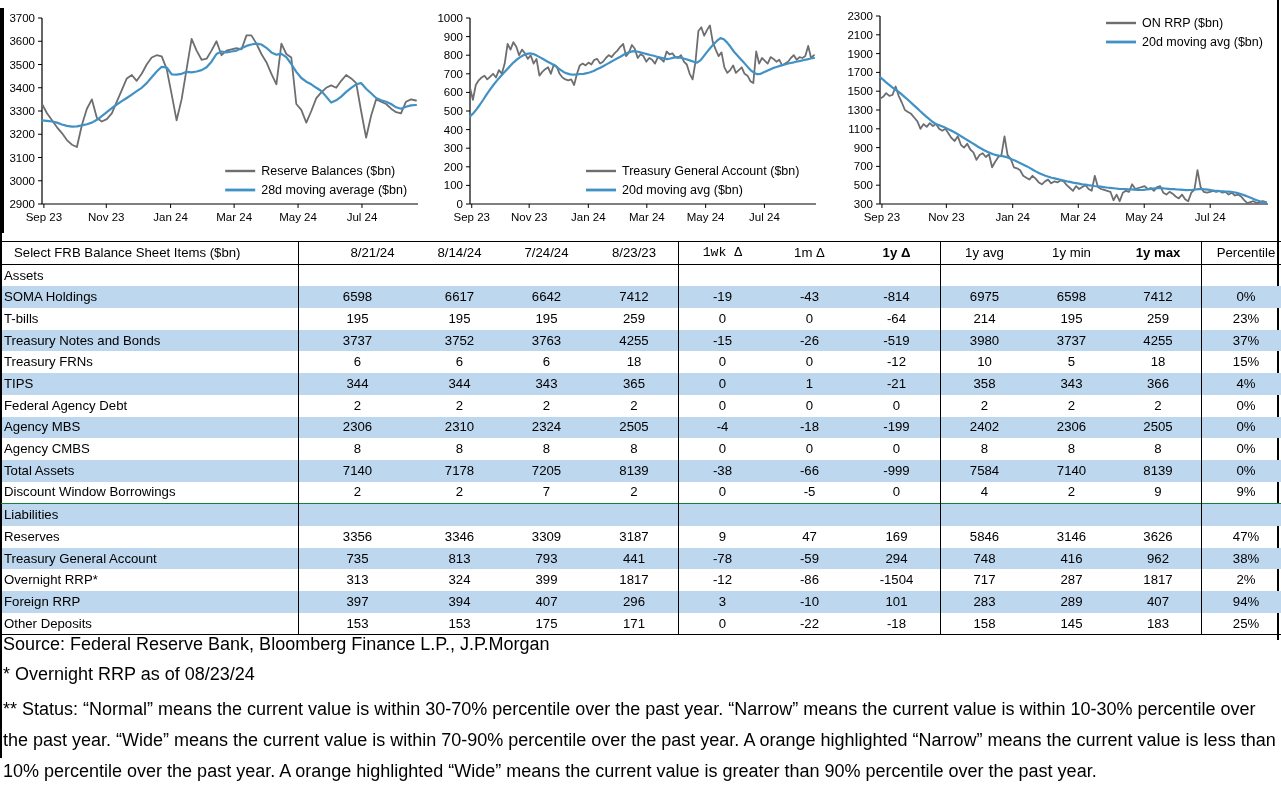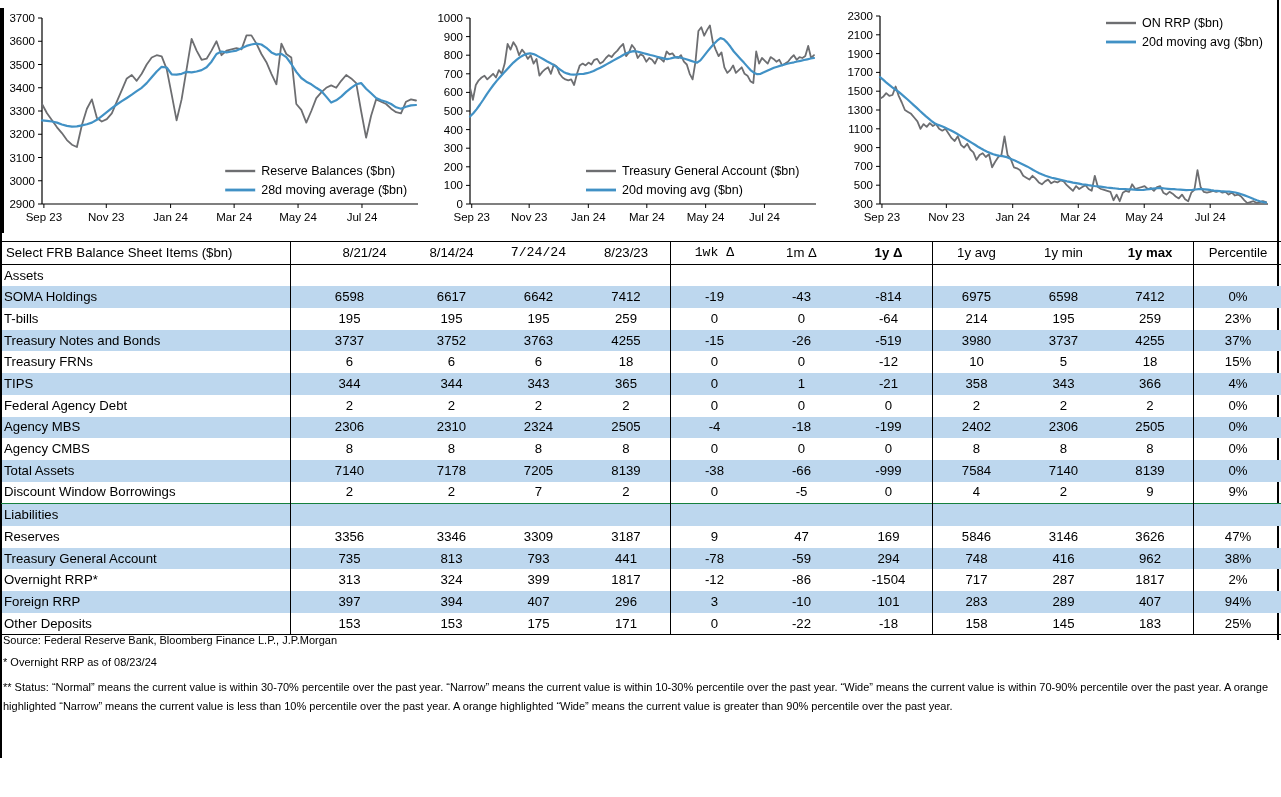--- a/index.html
+++ b/index.html
@@ -15,21 +15,21 @@
   table.bs thead th{border-bottom:1.5px solid #000;}
   td.num,th.num{text-align:center;}
   td.lbl,th.lbl{text-align:left;}
   .ind0{padding-left:4px;font-weight:bold;}
   .ind1{padding-left:10px;}
   .ind2{padding-left:18px;}
   .gb{border-left:1px solid #000;}
   tr.shaded td{background:#BDD7EE;}
   td.orange{background:#FFC000 !important;}
   tr.liab-top td{border-top:1px solid #15803d;}
-  .footnotes{position:absolute;left:3px;top:634px;width:1274px;font-size:11px;line-height:1.18;}
+  .footnotes{position:absolute;left:3px;top:634px;width:1274px;font-size:18px;line-height:1.18;}
   .footnotes .fline{margin-bottom:9px;}
   .footnotes .fpara{line-height:1.7;}
 </style>
 </head>
 <body>
 
 <div class="page">
   <div class="edge" style="left:0;top:8px;width:4px;height:225px"></div>
   <div class="edge" style="left:0;top:233px;width:1.5px;height:525px"></div>
   <div class="edge" style="left:1277px;top:0;width:2px;height:640px"></div>
@@ -165,24 +165,24 @@
         <line x1="270" y1="17" x2="300" y2="17" stroke="#6d6e71" stroke-width="2.4"></line>
         <text x="306" y="21" font-size="12.5" fill="#000">ON RRP ($bn)</text>
         <line x1="270" y1="36" x2="300" y2="36" stroke="#4191c5" stroke-width="2.8000000000000003"></line>
         <text x="306" y="40" font-size="12.5" fill="#000">20d moving avg ($bn)</text>
       </svg>
     </div>
 
   <table class="bs">
     <thead>
         <tr>
-          <th class="lbl" style="width: 282px; padding-left: 4px;">Select FRB Balance Sheet Items ($bn)</th>
+          <th class="lbl" style="width: 282px; padding-left: 12px;">Select FRB Balance Sheet Items ($bn)</th>
           <th class="num gb" style="width: 83px; padding-left: 32px;">8/21/24</th>
           <th class="num" style="width: 83px;">8/14/24</th>
-          <th class="num" style="width: 83px; font-family: Liberation Mono, monospace;">7/24/24</th>
+          <th class="num" style="width: 83px;">7/24/24</th>
           <th class="num" style="width: 84px;">8/23/23</th>
           <th class="num gb" style="width: 83px; font-family: Liberation Mono, monospace;">1wk Δ</th>
           <th class="num" style="width: 83px;">1m Δ</th>
           <th class="num" style="width: 83px; font-weight: bold;">1y Δ</th>
           <th class="num gb" style="width: 83px;">1y avg</th>
           <th class="num" style="width: 83px;">1y min</th>
           <th class="num" style="width: 82px; font-weight: bold;">1y max</th>
           <th class="num gb" style="width: 84px;">Percentile</th>
           <th class="num" style="width: 80px;">Status**</th>
         </tr>

